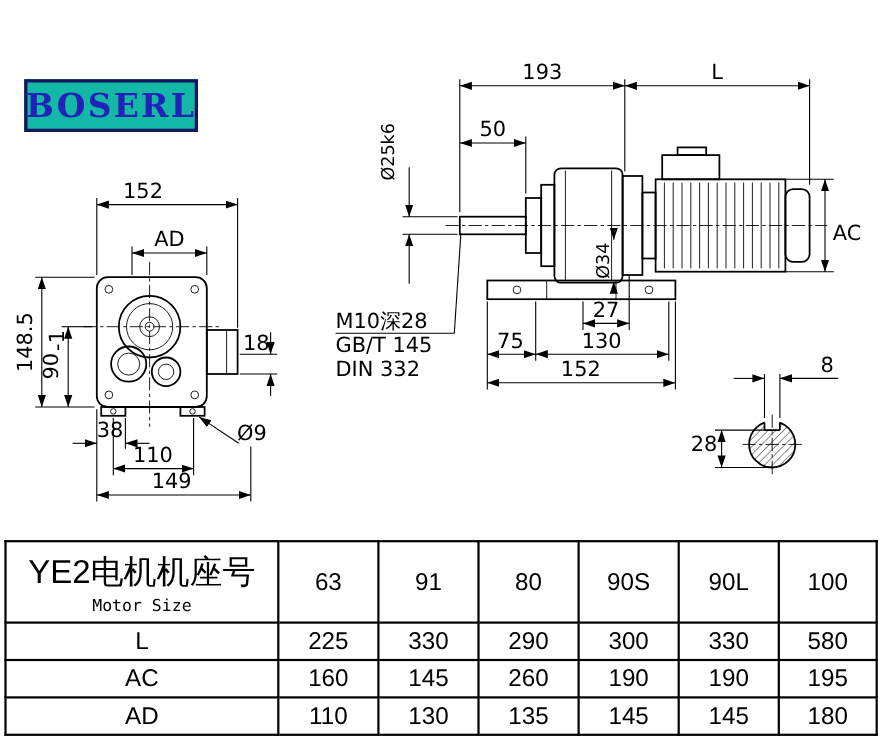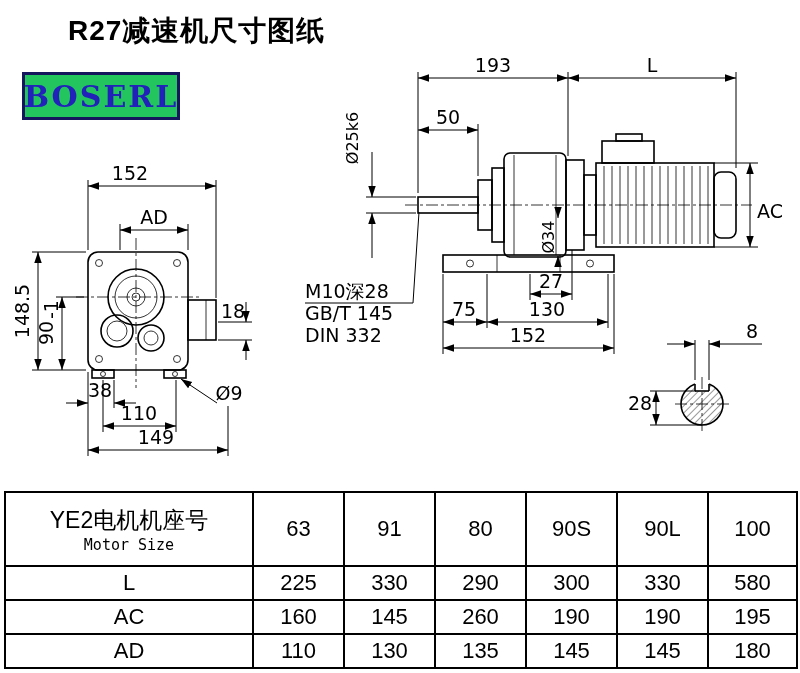--- a/index.html
+++ b/index.html
@@ -2,41 +2,40 @@
 <html><head>
 <meta charset="utf-8">
 <style>
   html,body{margin:0;padding:0;background:#fff;}
   #page{position:relative;width:800px;height:673px;background:#fff;overflow:hidden;
         font-family:"Liberation Sans","DejaVu Sans",sans-serif;color:#000;}
   #title{position:absolute;left:68px;top:12px;font-size:28px;font-weight:700;letter-spacing:1px;}
   #logo{position:absolute;left:22px;top:72px;width:152px;height:42px;border:3px solid #15155e;
         display:flex;align-items:center;justify-content:center;
         font-family:"DejaVu Serif","Liberation Serif",serif;font-weight:700;font-size:30px;
-        color:#2222bb;letter-spacing:2px;background:#22c55e;}
+        color:#2222bb;letter-spacing:2px;background:#14b8a6;}
   #drawing{position:absolute;left:0;top:0;}
   svg text{font-family:"DejaVu Sans","Liberation Sans",sans-serif;font-size:19px;fill:#000;}
   svg .sm{font-size:16px;}
   svg .o{stroke:#000;stroke-width:1.6;fill:none;}
   svg .t{stroke:#000;stroke-width:.8;fill:none;}
   svg .d{stroke:#000;stroke-width:1;fill:none;}
   svg .cl{stroke:#000;stroke-width:.8;fill:none;stroke-dasharray:12 3 3 3;}
   #dimtable{position:absolute;left:4px;top:491px;width:792px;border-collapse:collapse;table-layout:fixed;}
   #dimtable td{border:2px solid #000;text-align:center;vertical-align:middle;font-size:22px;padding:0;}
   #dimtable tr.hdr td{height:72px;}
   #dimtable tr.val td{height:32px;}
   .mono{font-family:"DejaVu Sans Mono","Liberation Mono",monospace;font-size:15px;}
-  .cn{font-size:23px;}
+  .cn{font-size:30px;}
 </style>
 </head>
 <body>
 
 <div id="page">
 
-  <div id="title">R27减速机尺寸图纸</div>
   <div id="logo">BOSERL</div>
 
   <svg id="drawing" width="800" height="486" viewBox="0 0 800 486">
     <defs>
       <marker id="ar" viewBox="0 0 10 10" refX="10" refY="5" markerWidth="11" markerHeight="11" orient="auto-start-reverse">
         <path d="M0,1.6 L10,5 L0,8.4 z" fill="#000"></path>
       </marker>
       <pattern id="hatch" width="5" height="5" patternTransform="rotate(45)" patternUnits="userSpaceOnUse">
         <line x1="0" y1="0" x2="0" y2="5" stroke="#000" stroke-width="0.8"></line>
       </pattern>

